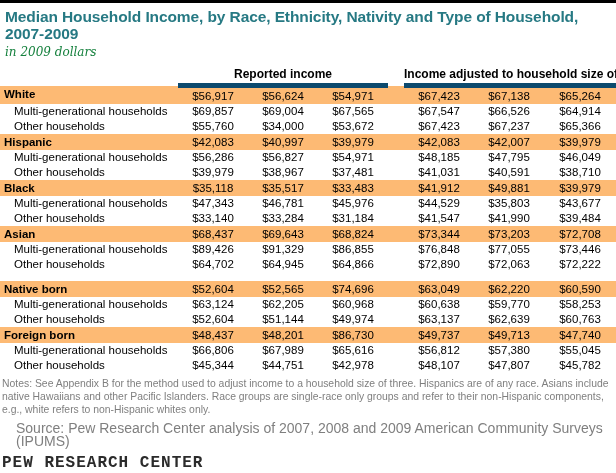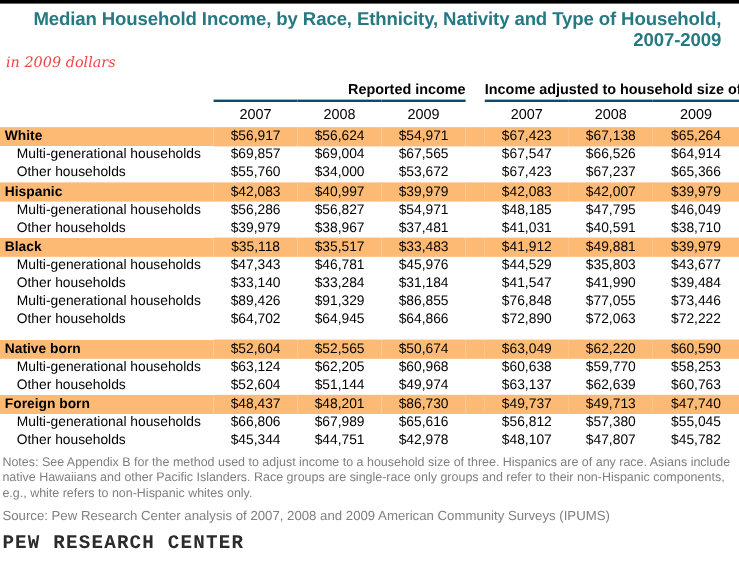--- a/index.html
+++ b/index.html
@@ -6,58 +6,58 @@
   body {
     width:616px; height:473px;
     font-family:"Liberation Sans", sans-serif;
     color:#000; overflow:hidden;
   }
   .page { position:relative; width:616px; height:473px; box-sizing:border-box; }
   .top-rule { height:3px; background:#000; width:616px; }
   .title {
     margin:5px 6px 3px 5px;
     font-size:15.5px; line-height:17px; font-weight:bold;
-    color:#267983; max-width:596px; letter-spacing:-0.1px;text-align:right;
+    color:#267983; max-width:596px; letter-spacing:-0.1px;
   }
   .subtitle {
     margin:2px 0 9px 5px;
     font-family:"DejaVu Serif", serif; font-style:italic;
-    font-size:12px; color:#ef4444;
+    font-size:12px; color:#15803d;
   }
   table.income {
     border-collapse:collapse; table-layout:fixed;
     width:616px; white-space:nowrap;
   }
   col.c-lbl { width:178px; }
   col.c-val { width:70px; }
   col.c-sp  { width:16px; }
   col.c-val-last { width:72px; }
   th.grp {
     font-size:12px; font-weight:bold; line-height:13px;
-    border-bottom:2px solid #0c4a6e;
-    vertical-align:bottom; padding:0 0 2px 0; text-align:right;
+    border-bottom:5px solid #0c4a6e;
+    vertical-align:bottom; padding:0 0 2px 0; text-align:center;
   }
   tr.years th {
     font-size:12px; font-weight:normal; text-align:center;
     padding:3px 0 4px 0;
   }
   tbody td { font-size:11.5px; line-height:13px; padding:1px 0; }
   tbody tr.band td { background:#fdba74; }
   tbody tr.band td.lbl { font-weight:bold; }
   tbody tr.band td { padding:1.5px 0; }
   td.lbl { text-align:left; padding-left:4px !important; overflow:hidden; }
   tr.sub td.lbl { padding-left:14px !important; }
   td.val { text-align:center; }
   tr.gap td { height:9px; padding:0; }
   .notes {
     margin:5px 2px 0 2px; font-size:10.4px; line-height:12.8px;
     color:#7F7F7F; max-width:612px;
   }
   .source {
-    margin:6px 2px 0 2px; font-size:11px; line-height:12.5px;
+    margin:6px 2px 0 16px; font-size:14px; line-height:12.5px;
     color:#7F7F7F; max-width:612px;
   }
   .branding {
     margin:7px 2px 0 2px;
     font-family:"Liberation Mono", monospace;
     font-size:16px; font-weight:bold; letter-spacing:1px; color:#2b2b2b;
   }
 </style>
 </head>
 <body>
@@ -79,30 +79,20 @@
         <col class="c-val">
         <col class="c-val-last">
     </colgroup>
     <thead>
       <tr>
         <th></th>
         <th class="grp" colspan="3">Reported income</th>
         <th></th>
         <th class="grp" colspan="3">Income adjusted to household size of three</th>
       </tr>
-      <tr class="years">
-        <th></th>
-        <th>2007</th>
-        <th>2008</th>
-        <th>2009</th>
-        <th></th>
-        <th>2007</th>
-        <th>2008</th>
-        <th>2009</th>
-      </tr>
     </thead>
     <tbody id="table-body">
         <tr class="band">
           <td class="lbl">White</td>
           <td class="val">$56,917</td>
           <td class="val">$56,624</td>
           <td class="val">$54,971</td>
           <td class="sp"></td>
           <td class="val">$67,423</td>
           <td class="val">$67,138</td>
@@ -181,20 +171,30 @@
         <tr class="sub">
           <td class="lbl">Other households</td>
           <td class="val">$33,140</td>
           <td class="val">$33,284</td>
           <td class="val">$31,184</td>
           <td class="sp"></td>
           <td class="val">$41,547</td>
           <td class="val">$41,990</td>
           <td class="val">$39,484</td>
         </tr>
+        <tr class="band">
+          <td class="lbl">Asian</td>
+          <td class="val">$68,437</td>
+          <td class="val">$69,643</td>
+          <td class="val">$68,824</td>
+          <td class="sp"></td>
+          <td class="val">$73,344</td>
+          <td class="val">$73,203</td>
+          <td class="val">$72,708</td>
+        </tr>
         <tr class="sub">
           <td class="lbl">Multi-generational households</td>
           <td class="val">$89,426</td>
           <td class="val">$91,329</td>
           <td class="val">$86,855</td>
           <td class="sp"></td>
           <td class="val">$76,848</td>
           <td class="val">$77,055</td>
           <td class="val">$73,446</td>
         </tr>
@@ -208,21 +208,21 @@
           <td class="val">$72,063</td>
           <td class="val">$72,222</td>
         </tr>
         <tr class="gap">
           <td colspan="8"></td>
         </tr>
         <tr class="band">
           <td class="lbl">Native born</td>
           <td class="val">$52,604</td>
           <td class="val">$52,565</td>
-          <td class="val">$50,674</td>
+          <td class="val">$74,696</td>
           <td class="sp"></td>
           <td class="val">$63,049</td>
           <td class="val">$62,220</td>
           <td class="val">$60,590</td>
         </tr>
         <tr class="sub">
           <td class="lbl">Multi-generational households</td>
           <td class="val">$63,124</td>
           <td class="val">$62,205</td>
           <td class="val">$60,968</td>

